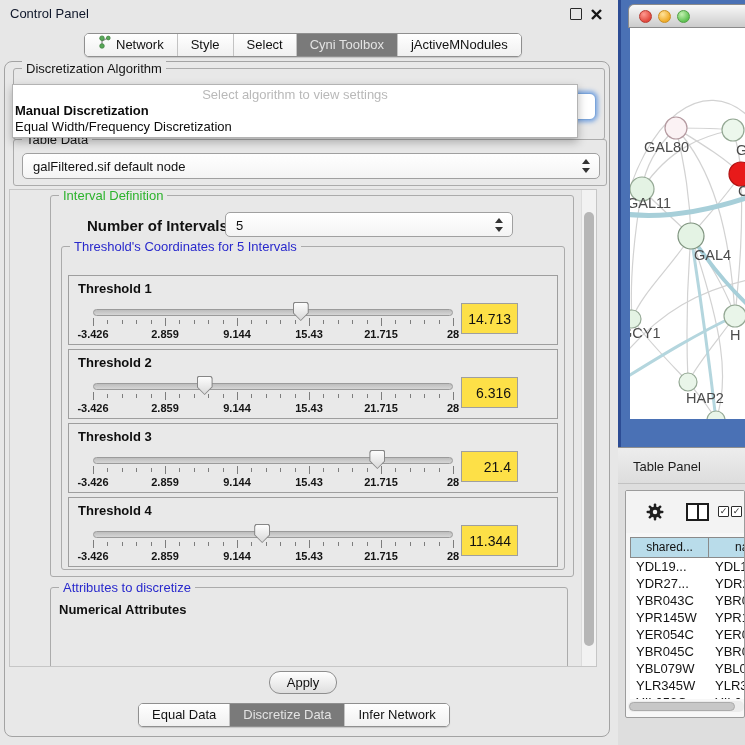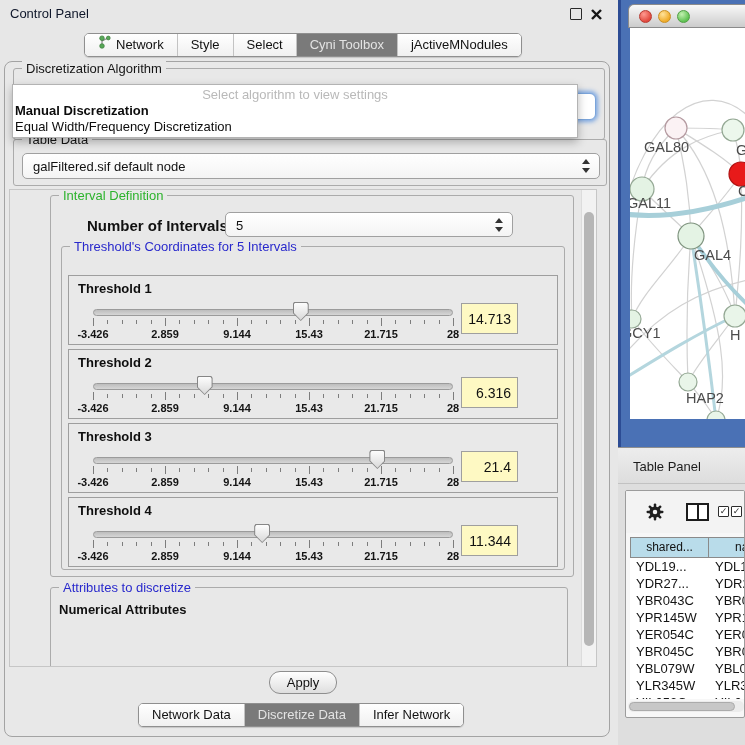--- a/index.html
+++ b/index.html
@@ -57,21 +57,21 @@
   .th-label { position:absolute; left:9px; top:5px; font-size:13px; font-weight:bold; color:#0e0e0e; }
   .slider { position:absolute; left:24px; top:26px; width:360px; height:40px; }
   .track { position:absolute; left:0; top:7px; width:100%; height:7px; border-radius:4px; background:linear-gradient(#bdbdbd,#d6d6d6); border:1px solid #9b9b9b; }
   .thumb { position:absolute; top:0; width:16px; height:19px; transform:translateX(-50%); background:#868686; clip-path:polygon(8% 0,92% 0,100% 10%,100% 58%,50% 100%,0 58%,0 10%); }
   .thumb::before { content:""; position:absolute; inset:1px; background:linear-gradient(#fdfdfd,#d9d9d9); clip-path:polygon(8% 0,92% 0,100% 10%,100% 58%,50% 100%,0 58%,0 10%); }
   .tick-row { position:absolute; left:0; top:16px; width:100%; height:9px; }
   .tick { position:absolute; top:2px; width:1px; height:4px; background:#7d7d7d; }
   .tick.major { top:0; height:8px; }
   .tick-labels { position:absolute; left:0; top:26px; width:100%; height:12px; }
   .tick-label { position:absolute; transform:translateX(-50%); font-size:11px; font-weight:bold; color:#141414; white-space:nowrap; }
-  .th-value { position:absolute; left:392px; top:27px; width:57px; height:31px; background:#fef9c3; border:1px solid #9f9f9f; font-size:14px; color:#111; text-align:right; padding:7px 6px 0 0; }
+  .th-value { position:absolute; left:392px; top:27px; width:57px; height:31px; background:#fde047; border:1px solid #9f9f9f; font-size:14px; color:#111; text-align:right; padding:7px 6px 0 0; }
 
   #attrs-group { left:40px; top:397px; width:518px; height:120px; }
   .attrs-sub { position:absolute; left:8px; top:14px; font-size:13px; font-weight:bold; color:#111; }
   .attr-list { position:absolute; left:16px; top:32px; width:482px; height:84px; background:#fff; border:1px solid #b9b9b9; overflow:hidden; }
   .attr-item { font-size:13px; color:#161616; padding:2px 10px 1px 10px; height:17px; }
   .attr-scroll { position:absolute; right:1px; top:1px; width:12px; height:82px; background:#f3f3f3; }
   .attr-scroll .vthumb { position:absolute; left:1px; top:2px; width:9px; height:58px; background:#b2b2b2; border-radius:5px; }
 
   .apply-btn { position:absolute; left:264px; top:609px; width:68px; height:23px; border:1px solid #8e8e8e; border-radius:11px; background:linear-gradient(#ffffff,#dedede); font-size:13px; color:#111; text-align:center; line-height:21px; font-family:inherit; }
 
@@ -381,21 +381,21 @@
   <div class="popup">
     <div class="hint">Select algorithm to view settings</div>
     <div id="popup-options">
         <div class="popup-opt bold">Manual Discretization</div>
         <div class="popup-opt">Equal Width/Frequency Discretization</div>
       </div>
   </div>
 
   <div class="seg-tabs" id="bottom-tabs">
       <div class="seg-tab">
-        <span>Network Data</span>
+        <span>Equal Data</span>
       </div>
       <div class="seg-tab sel">
         <span>Discretize Data</span>
       </div>
       <div class="seg-tab">
         <span>Infer Network</span>
       </div>
     </div>
 
   <div class="net-window">

